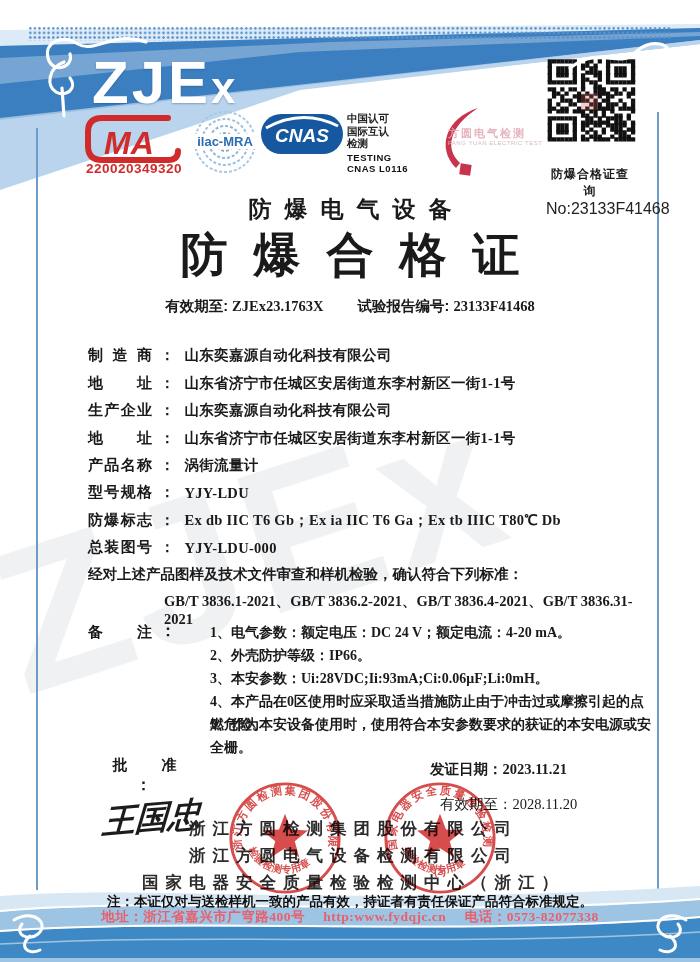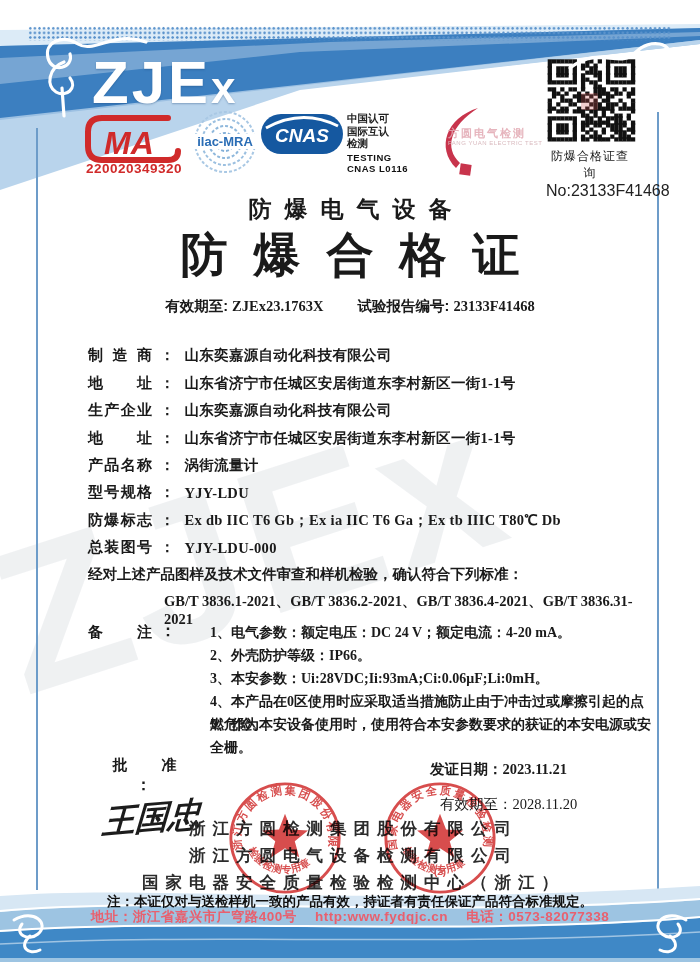--- a/index.html
+++ b/index.html
@@ -24,21 +24,21 @@
            color:#222;line-height:12.5px;}
   .cnas-en{position:absolute;left:347px;top:152px;z-index:3;font-size:9.5px;font-weight:bold;
            color:#111;line-height:11px;letter-spacing:.5px;}
   .fy-name{position:absolute;left:448px;top:126px;z-index:3;color:#e2a8b2;font-size:11px;
            letter-spacing:2px;font-weight:bold;opacity:.85;}
   .fy-sub{position:absolute;left:448px;top:140px;z-index:3;color:#d9b9be;font-size:6px;letter-spacing:.5px;}
   
   .qr{position:absolute;left:546px;top:60px;z-index:3;width:88px;text-align:center;}
   .qr pre{margin:0;font-family:"DejaVu Sans Mono",monospace;font-size:7.2px;line-height:7.1px;
           color:#111;display:inline-block;transform:scaleX(.96);}
-  .qr-cap{font-size:12px;font-weight:normal;letter-spacing:1px;margin-top:0;}
+  .qr-cap{font-size:12px;font-weight:bold;letter-spacing:1px;margin-top:18px;}
   .qr-no{font-size:16px;color:#222;}
   .qr-seal{position:absolute;left:581px;top:93px;width:17px;height:17px;z-index:4;
            background:rgba(205,80,80,.28);border-radius:2px;}
   
   .subtitle{position:absolute;top:194px;left:0;right:0;z-index:3;text-align:center;
             font-size:23px;font-weight:bold;letter-spacing:13px;text-indent:13px;}
   .title{position:absolute;top:224px;left:0;right:0;z-index:3;text-align:center;
          font-size:47px;font-weight:bold;letter-spacing:26px;text-indent:26px;}
   .certline{position:absolute;top:297px;left:0;right:0;z-index:3;text-align:center;
             font-size:14.5px;font-weight:bold;}
@@ -67,21 +67,21 @@
   .issuers{position:absolute;top:815px;left:0;right:0;z-index:3;text-align:center;}
   .issuers div{height:27px;line-height:27px;font-size:16.5px;font-weight:bold;
                letter-spacing:7px;text-indent:7px;color:#2b2b2b;}
   .stamp{position:absolute;z-index:5;opacity:.84;mix-blend-mode:multiply;}
   .footnote{position:absolute;top:893px;left:0;right:0;z-index:4;text-align:center;
             font-size:13.5px;font-weight:bold;color:#111;}
   
   .waves{position:absolute;left:0;top:880px;z-index:2;}
   .addr{position:absolute;top:908px;left:0;right:0;z-index:3;text-align:center;
         font-size:13.5px;font-weight:bold;color:#e8606e;letter-spacing:.5px;}
-  .addr span{margin:16px 7px;}
+  .addr span{margin:16px 7px;font-family:Liberation Serif, serif;}
   .orn{position:absolute;z-index:4;}
 </style>
 </head>
 <body>
 
 <div class="page">
 
   <div class="watermark">ZJEx</div>
 
   <svg class="hdr-svg" width="700" height="215" viewBox="0 0 700 215">

